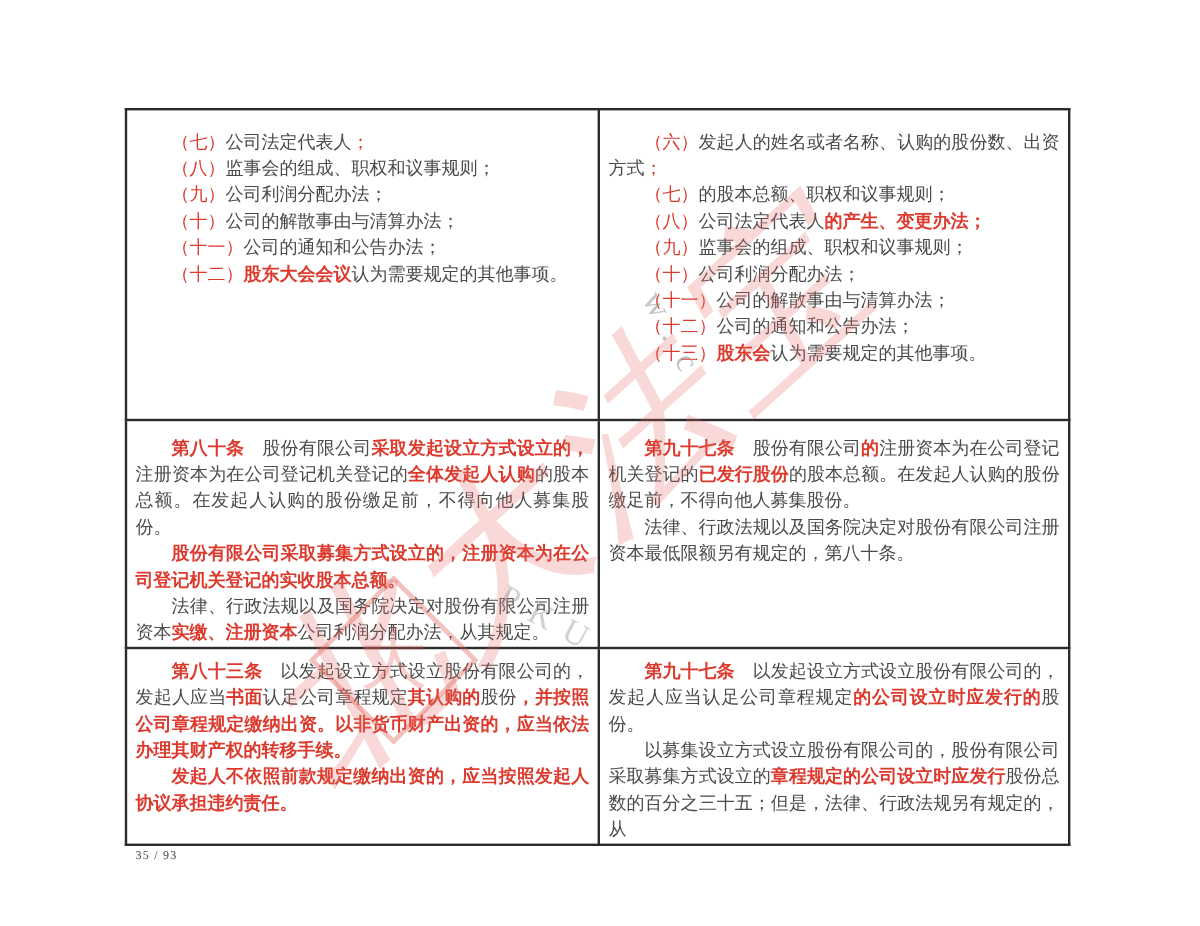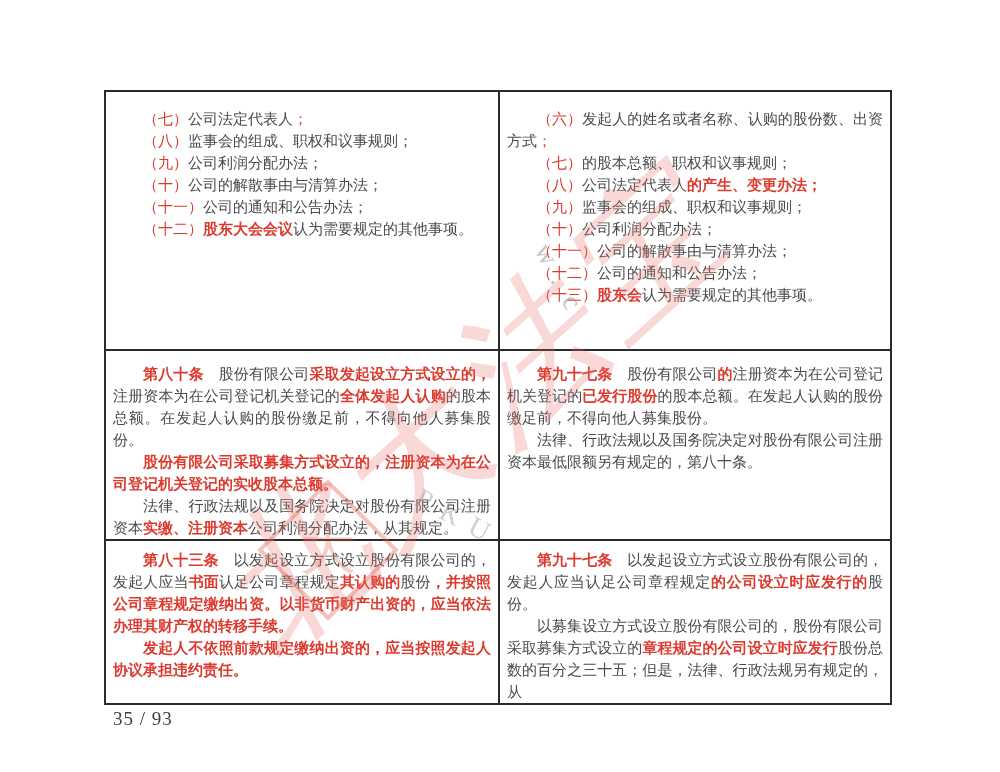--- a/index.html
+++ b/index.html
@@ -46,21 +46,21 @@
   .run-r{color:var(--red);}
   .run-rb{
     color:var(--red);
     font-weight:bold;
     font-family:"Liberation Sans","DejaVu Sans",sans-serif;
   }
 
   
   .page-number{
     position:absolute;left:113px;top:708px;
-    font-size:19px;color:#3d3d3d;
+    font-size:10px;color:#3d3d3d;
     letter-spacing:1px;
     z-index:1;
   }
 
   
   .watermark{position:absolute;inset:0;pointer-events:none;z-index:3;}
   .wm-calli{
     position:absolute;left:140px;top:330px;width:660px;height:160px;
     font-size:148px;line-height:160px;text-align:center;
     font-style:italic;letter-spacing:8px;

